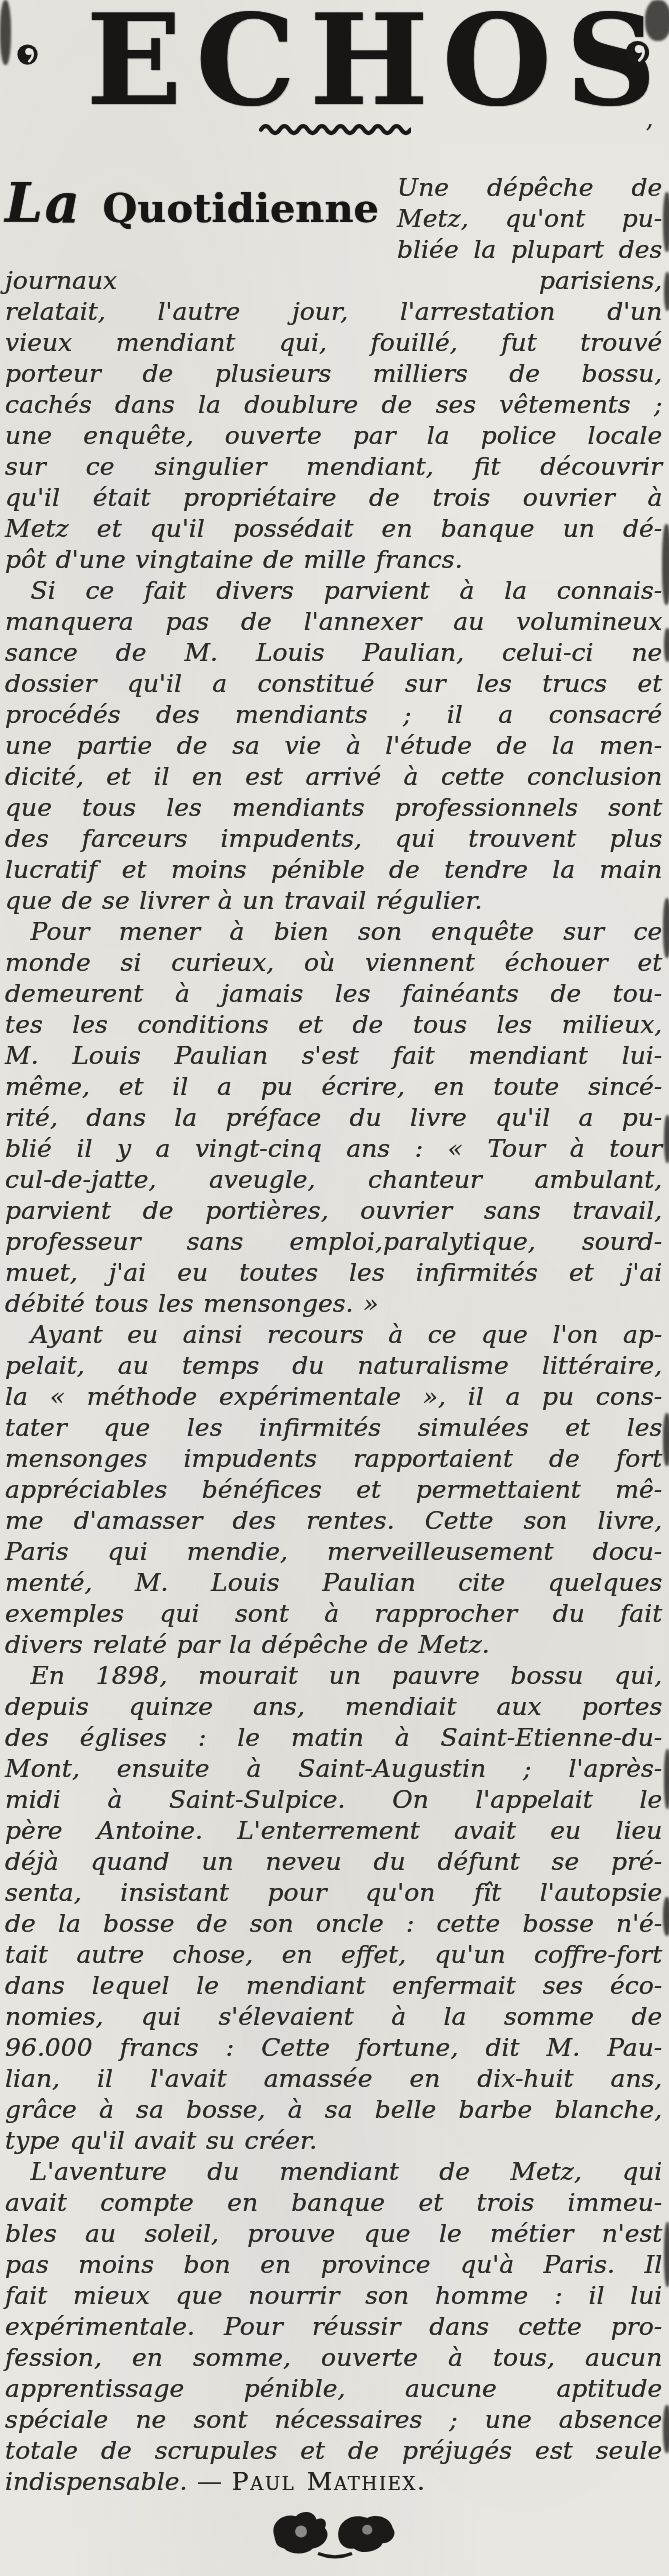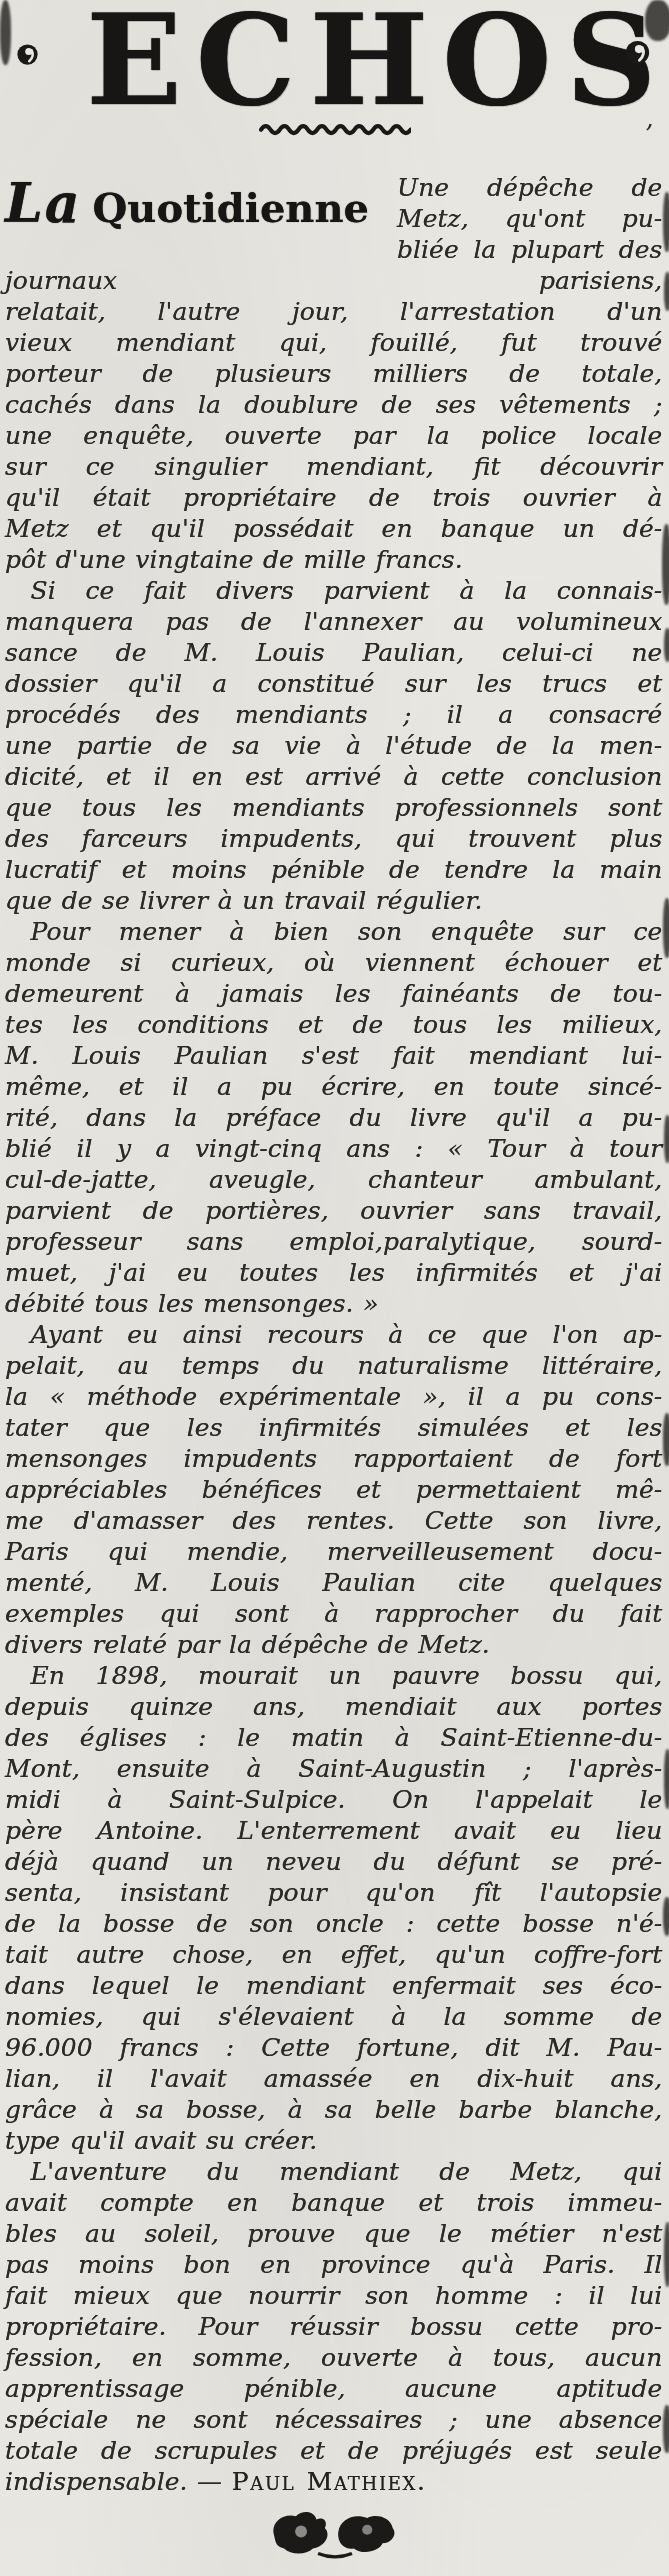--- a/index.html
+++ b/index.html
@@ -49,21 +49,21 @@
     font-style: normal;
     white-space: nowrap;
     color: #171614;
     text-shadow: 0 0 0.9px rgba(23,22,20,0.85);
   }
   .lead-la {
     font-weight: bold;
     font-style: italic;
     font-size: 54px;
     line-height: 63px;
-    margin-right: 11px;
+    margin-right: 21px;
     letter-spacing: 1.7px;
   }
   .lead-rest {
     font-weight: bold;
     font-size: 40px;
     line-height: 63px;
     letter-spacing: 0px;
   }
   .line {
     line-height: 31px;
@@ -117,21 +117,21 @@
 
 <article class="article" id="article-text">
   <div class="lead-heading-float">
     <span class="lead-la">La</span><span class="lead-rest">Quotidienne</span>
   </div>
 <div class="line">Une dépêche de</div>
     <div class="line">Metz, qu'ont pu-</div>
     <div class="line">bliée la plupart des journaux parisiens,</div>
     <div class="line">relatait, l'autre jour, l'arrestation d'un</div>
     <div class="line">vieux mendiant qui, fouillé, fut trouvé</div>
-    <div class="line">porteur de plusieurs milliers de totale,</div>
+    <div class="line">porteur de plusieurs milliers de bossu,</div>
     <div class="line">cachés dans la doublure de ses vêtements ;</div>
     <div class="line">une enquête, ouverte par la police locale</div>
     <div class="line">sur ce singulier mendiant, fit découvrir</div>
     <div class="line">qu'il était propriétaire de trois ouvrier à</div>
     <div class="line">Metz et qu'il possédait en banque un dé-</div>
     <div class="line no-just">pôt d'une vingtaine de mille francs.</div>
     <div class="line indent">Si ce fait divers parvient à la connais-</div>
     <div class="line">manquera pas de l'annexer au volumineux</div>
     <div class="line">sance de M. Louis Paulian, celui-ci ne</div>
     <div class="line">dossier qu'il a constitué sur les trucs et</div>
@@ -180,21 +180,21 @@
     <div class="line">nomies, qui s'élevaient à la somme de</div>
     <div class="line">96.000 francs : Cette fortune, dit M. Pau-</div>
     <div class="line">lian, il l'avait amassée en dix-huit ans,</div>
     <div class="line">grâce à sa bosse, à sa belle barbe blanche,</div>
     <div class="line no-just">type qu'il avait su créer.</div>
     <div class="line indent">L'aventure du mendiant de Metz, qui</div>
     <div class="line">avait compte en banque et trois immeu-</div>
     <div class="line">bles au soleil, prouve que le métier n'est</div>
     <div class="line">pas moins bon en province qu'à Paris. Il</div>
     <div class="line">fait mieux que nourrir son homme : il lui</div>
-    <div class="line">propriétaire. Pour réussir bossu cette pro-</div>
+    <div class="line">expérimentale. Pour réussir dans cette pro-</div>
     <div class="line">fession, en somme, ouverte à tous, aucun</div>
     <div class="line">apprentissage pénible, aucune aptitude</div>
     <div class="line">spéciale ne sont nécessaires ; une absence</div>
     <div class="line">totale de scrupules et de préjugés est seule</div>
     <div class="line no-just">indispensable. — <span class="sig">Paul Mathiex.</span></div>
   </article>
 
 <svg class="tailpiece" width="136" height="56" viewBox="0 0 160 66">
   <path fill="#1b1a18" d="M8 34 C4 20 18 8 34 12 C42 4 56 6 58 16 C66 12 72 18 68 26 C76 34 68 48 54 50 C46 58 28 58 20 50 C10 48 10 42 8 34 Z"></path>
   <path fill="#1b1a18" d="M84 30 C86 16 102 8 118 14 C130 8 146 14 148 26 C154 34 146 44 136 44 C132 54 112 58 102 50 C90 52 82 42 84 30 Z"></path>

